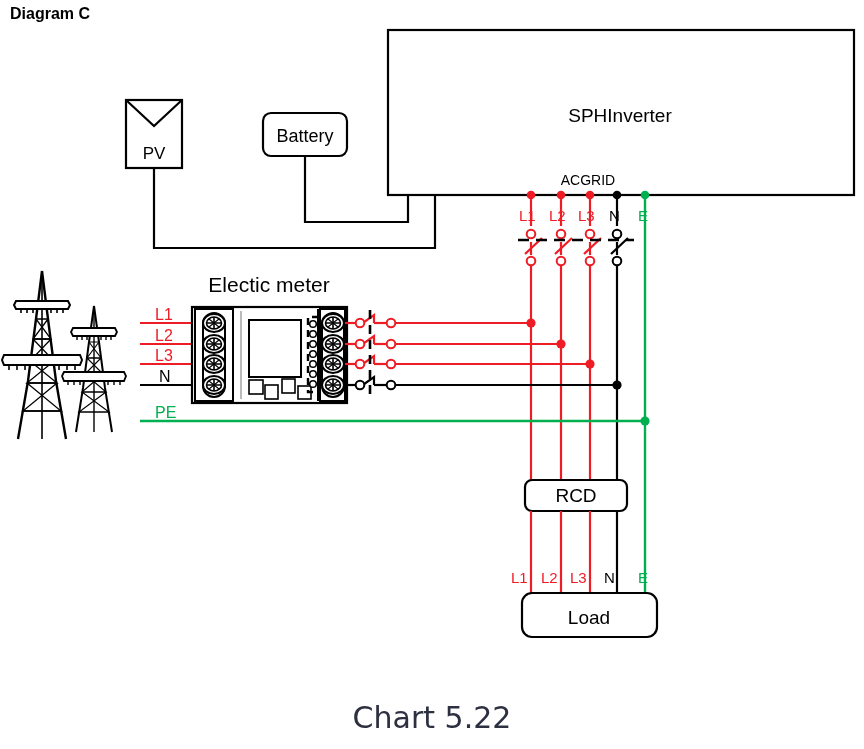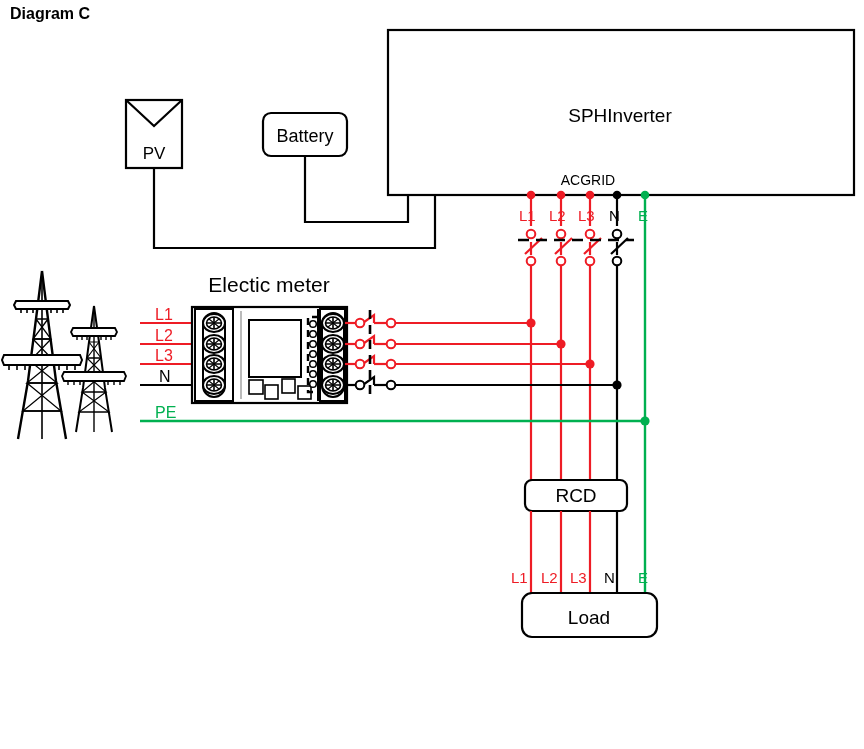--- a/index.html
+++ b/index.html
@@ -275,13 +275,14 @@
     <text x="159" y="382" font-size="16" fill="#000" font-family="Liberation Sans, sans-serif">N</text>
     <text x="155" y="418" font-size="16" fill="#00b050" font-family="Liberation Sans, sans-serif">PE</text>
 
     <text x="511" y="583" font-size="15" fill="#ee1c25" font-family="Liberation Sans, sans-serif">L1</text>
     <text x="541" y="583" font-size="15" fill="#ee1c25" font-family="Liberation Sans, sans-serif">L2</text>
     <text x="570" y="583" font-size="15" fill="#ee1c25" font-family="Liberation Sans, sans-serif">L3</text>
     <text x="604" y="583" font-size="15" fill="#000" font-family="Liberation Sans, sans-serif">N</text>
     <text x="638" y="583" font-size="15" fill="#00b050" font-family="Liberation Sans, sans-serif">E</text>
   </svg>
 
+  <div class="caption">Chart 5.22</div>
 </div>
 
 </body></html>

